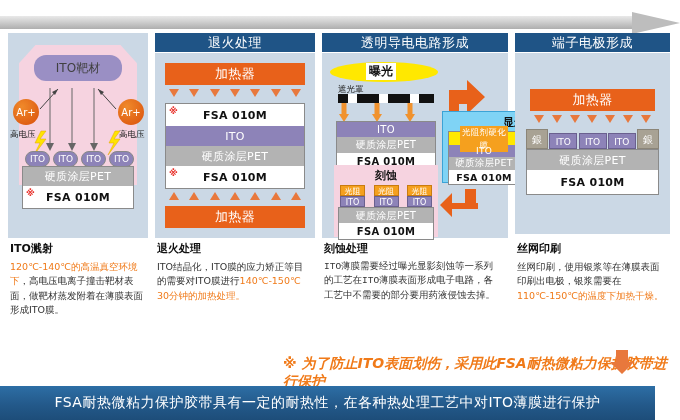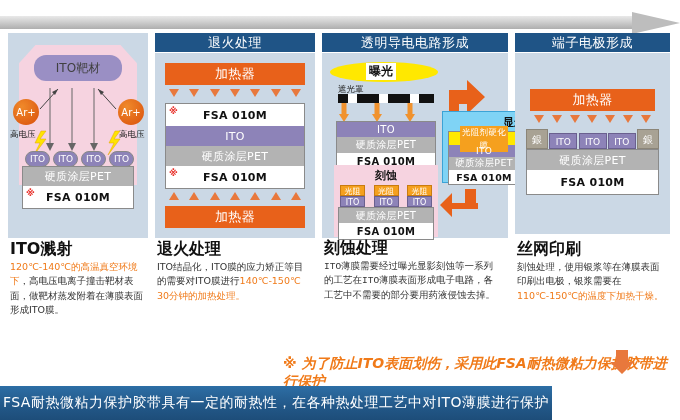--- a/index.html
+++ b/index.html
@@ -14,21 +14,21 @@
     background:linear-gradient(180deg,#e9e9e9 0%,#cfcfcf 45%,#aeaeae 100%);}
   .topbar .tip{position:absolute;left:632px;top:0px;width:0;height:0;
     border-top:11px solid transparent;border-bottom:11px solid transparent;
     border-left:48px solid #bdbdbd;}
   .panel{position:absolute;top:33px;background:#cbd8e5;}
   .phead{height:19px;background:#1f5486;color:#fff;font-size:13px;
     display:flex;align-items:center;justify-content:center;letter-spacing:.5px;
     border-bottom:1px solid #fff;}
   .pbody{position:relative;}
   .desc{position:absolute;top:242px;font-size:9.5px;line-height:14.5px;color:#333;}
-  .desc .t{font-weight:bold;font-size:16px;color:#111;display:block;margin-bottom:3px;}
+  .desc .t{font-weight:bold;font-size:11px;color:#111;display:block;margin-bottom:3px;}
   .hl{color:#f07a19;}
   .stack{position:absolute;border:1px solid #8a8a8a;box-sizing:border-box;}
   .lay{display:flex;align-items:center;justify-content:center;box-sizing:border-box;
        font-size:11px;letter-spacing:.3px;}
   .lay-fsa{background:#fff;color:#111;font-weight:bold;}
   .lay-pet{background:#b3b3b3;color:#fff;}
   .lay-ito{background:#8d83b8;color:#fff;}
   .lay-heater{background:#e8611a;color:#fff;font-size:13px;display:flex;
      align-items:center;justify-content:center;}
   .aster{position:absolute;color:#e8302a;font-size:9px;font-weight:bold;line-height:1;}
@@ -46,21 +46,21 @@
      background:radial-gradient(circle at 35% 30%,#f08a2a,#d94f0c);
      color:#fff;font-size:10px;display:flex;align-items:center;justify-content:center;text-align:right;}
   .hv{position:absolute;font-size:8.5px;color:#222;}
   .ellipse{position:absolute;background:#ffe800;border-radius:50%;}
   .exptxt{position:absolute;font-size:12px;font-weight:bold;color:#111;
      background:#fff;padding:0 3px;}
   .mask{position:absolute;background:#111;display:flex;}
   .maskgap{background:#fff;}
   .bigarrow{position:absolute;}
   .footnote{position:absolute;font-size:14px;color:#f07a19;font-weight:bold;font-style:italic;}
-  .banner{position:absolute;left:0;bottom:0;width:552px;height:34px;
+  .banner{position:absolute;left:0;bottom:0;width:655px;height:34px;
      background:linear-gradient(180deg,#2d6ea5 0%,#23598a 55%,#1d4d79 100%);
      color:#fff;font-size:14px;display:flex;align-items:center;justify-content:center;
      letter-spacing:.5px;}
   .subbox{position:absolute;box-sizing:border-box;}
   .title-s{position:absolute;font-size:11px;font-weight:bold;color:#111;}
 </style>
 </head>
 <body>
 
 <div class="topbar">
@@ -308,21 +308,21 @@
         </div>
       <div class="lay lay-fsa" style="height:24px;">
         <span>FSA 010M</span>
         </div>
     </div>
   </div>
 </div>
 
 <div class="desc" style="left:517px;width:150px;">
   <span class="t">丝网印刷</span>
-  <span>刻蚀处理，使用银浆等在薄膜表面印刷出电极，银浆需要在</span><span class="hl">110℃-150℃的温度下加热干燥。</span>
+  <span>丝网印刷，使用银浆等在薄膜表面印刷出电极，银浆需要在</span><span class="hl">110℃-150℃的温度下加热干燥。</span>
 </div>
 
 <div class="footnote" style="left:283px;top:355px;">
   <span>※</span>
   <span>为了防止ITO表面划伤，采用此FSA耐热微粘力保护胶带进行保护</span>
 </div>
 <svg style="position:absolute;left:608px;top:348px;" width="28" height="28">
   <polygon points="8,2 20,2 20,14 26,14 14,26 2,14 8,14" fill="#e8783c"></polygon>
 </svg>
 

